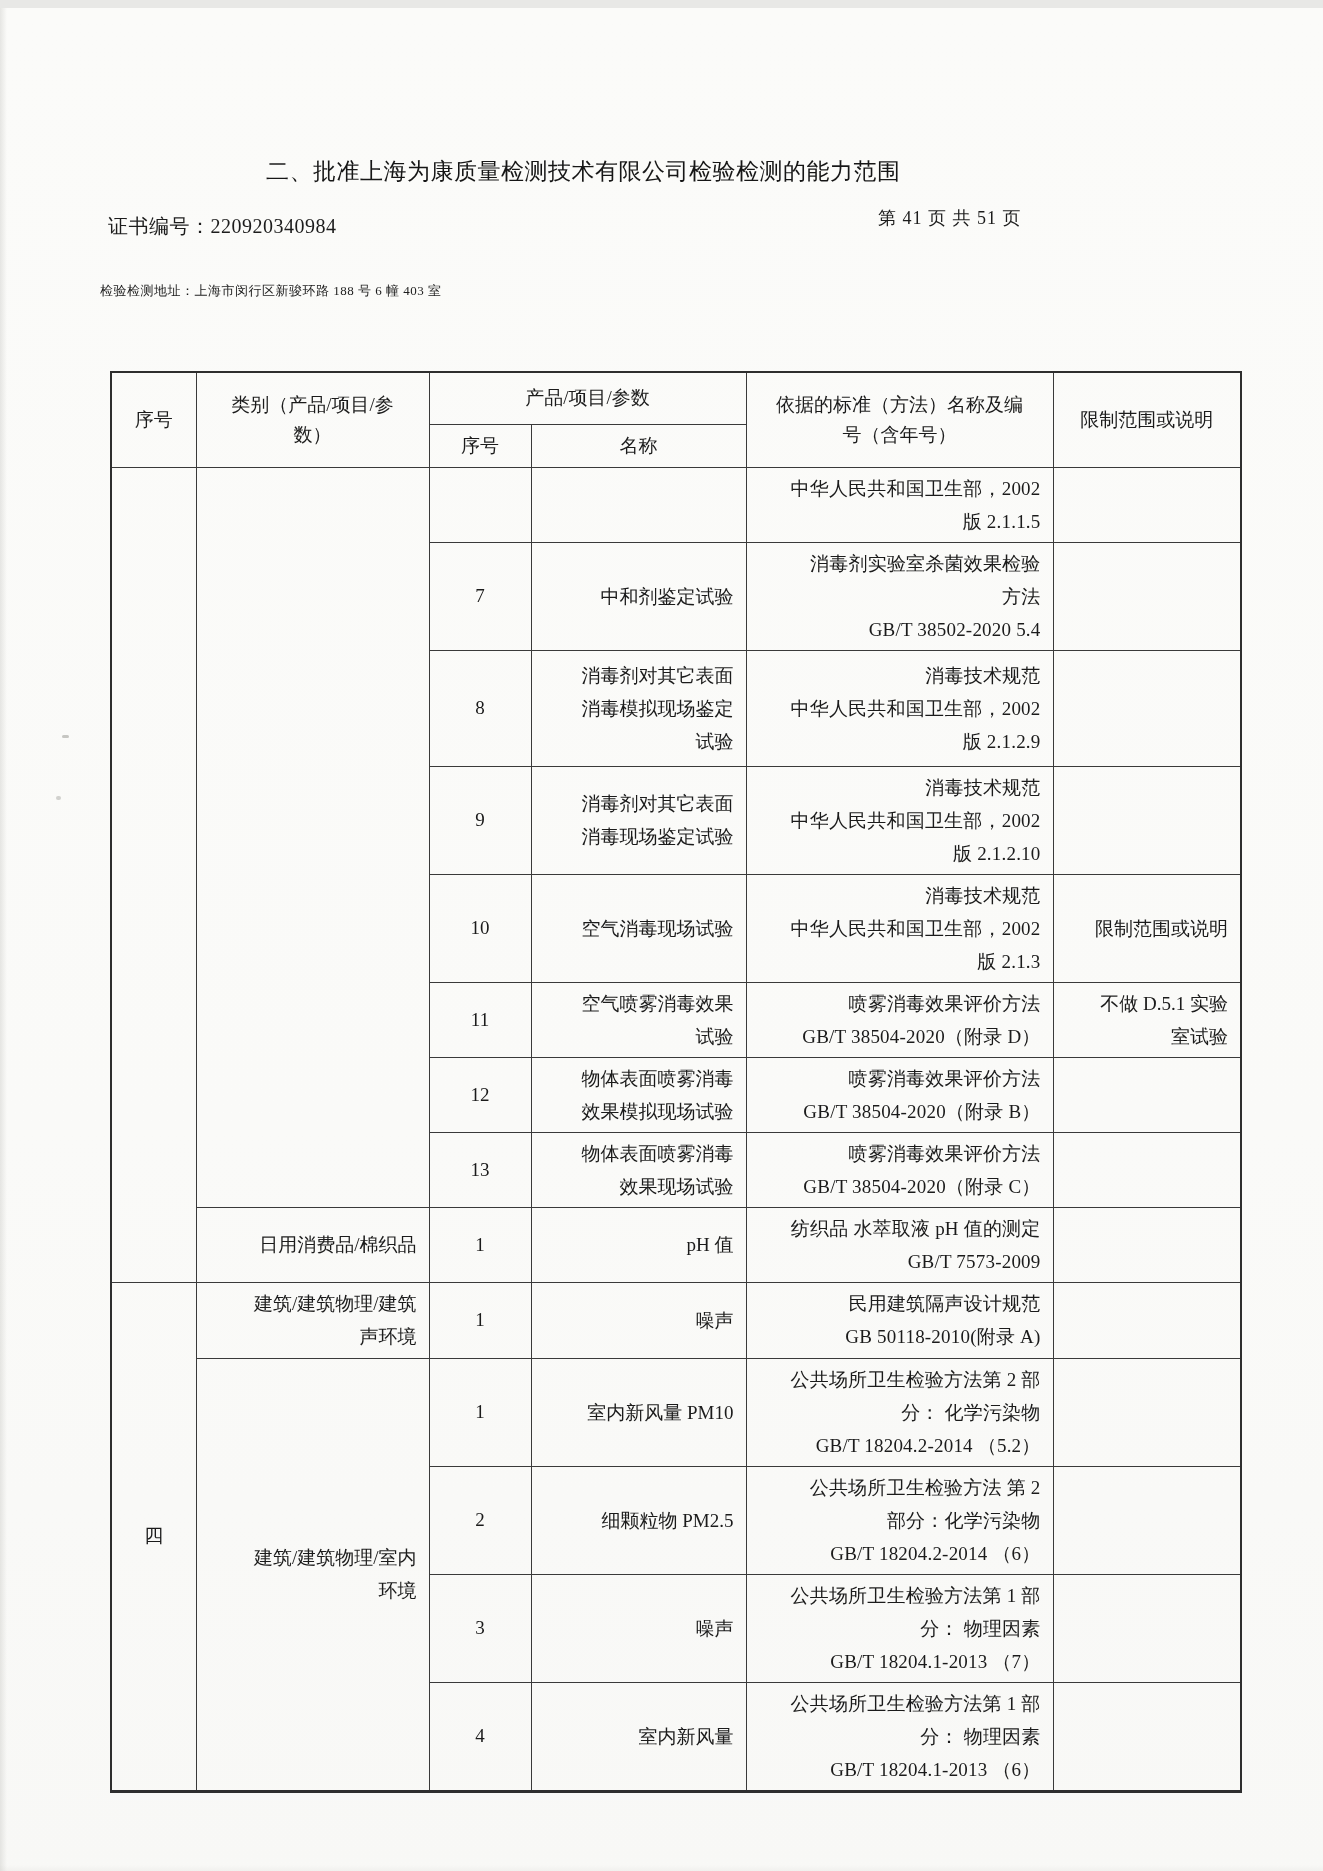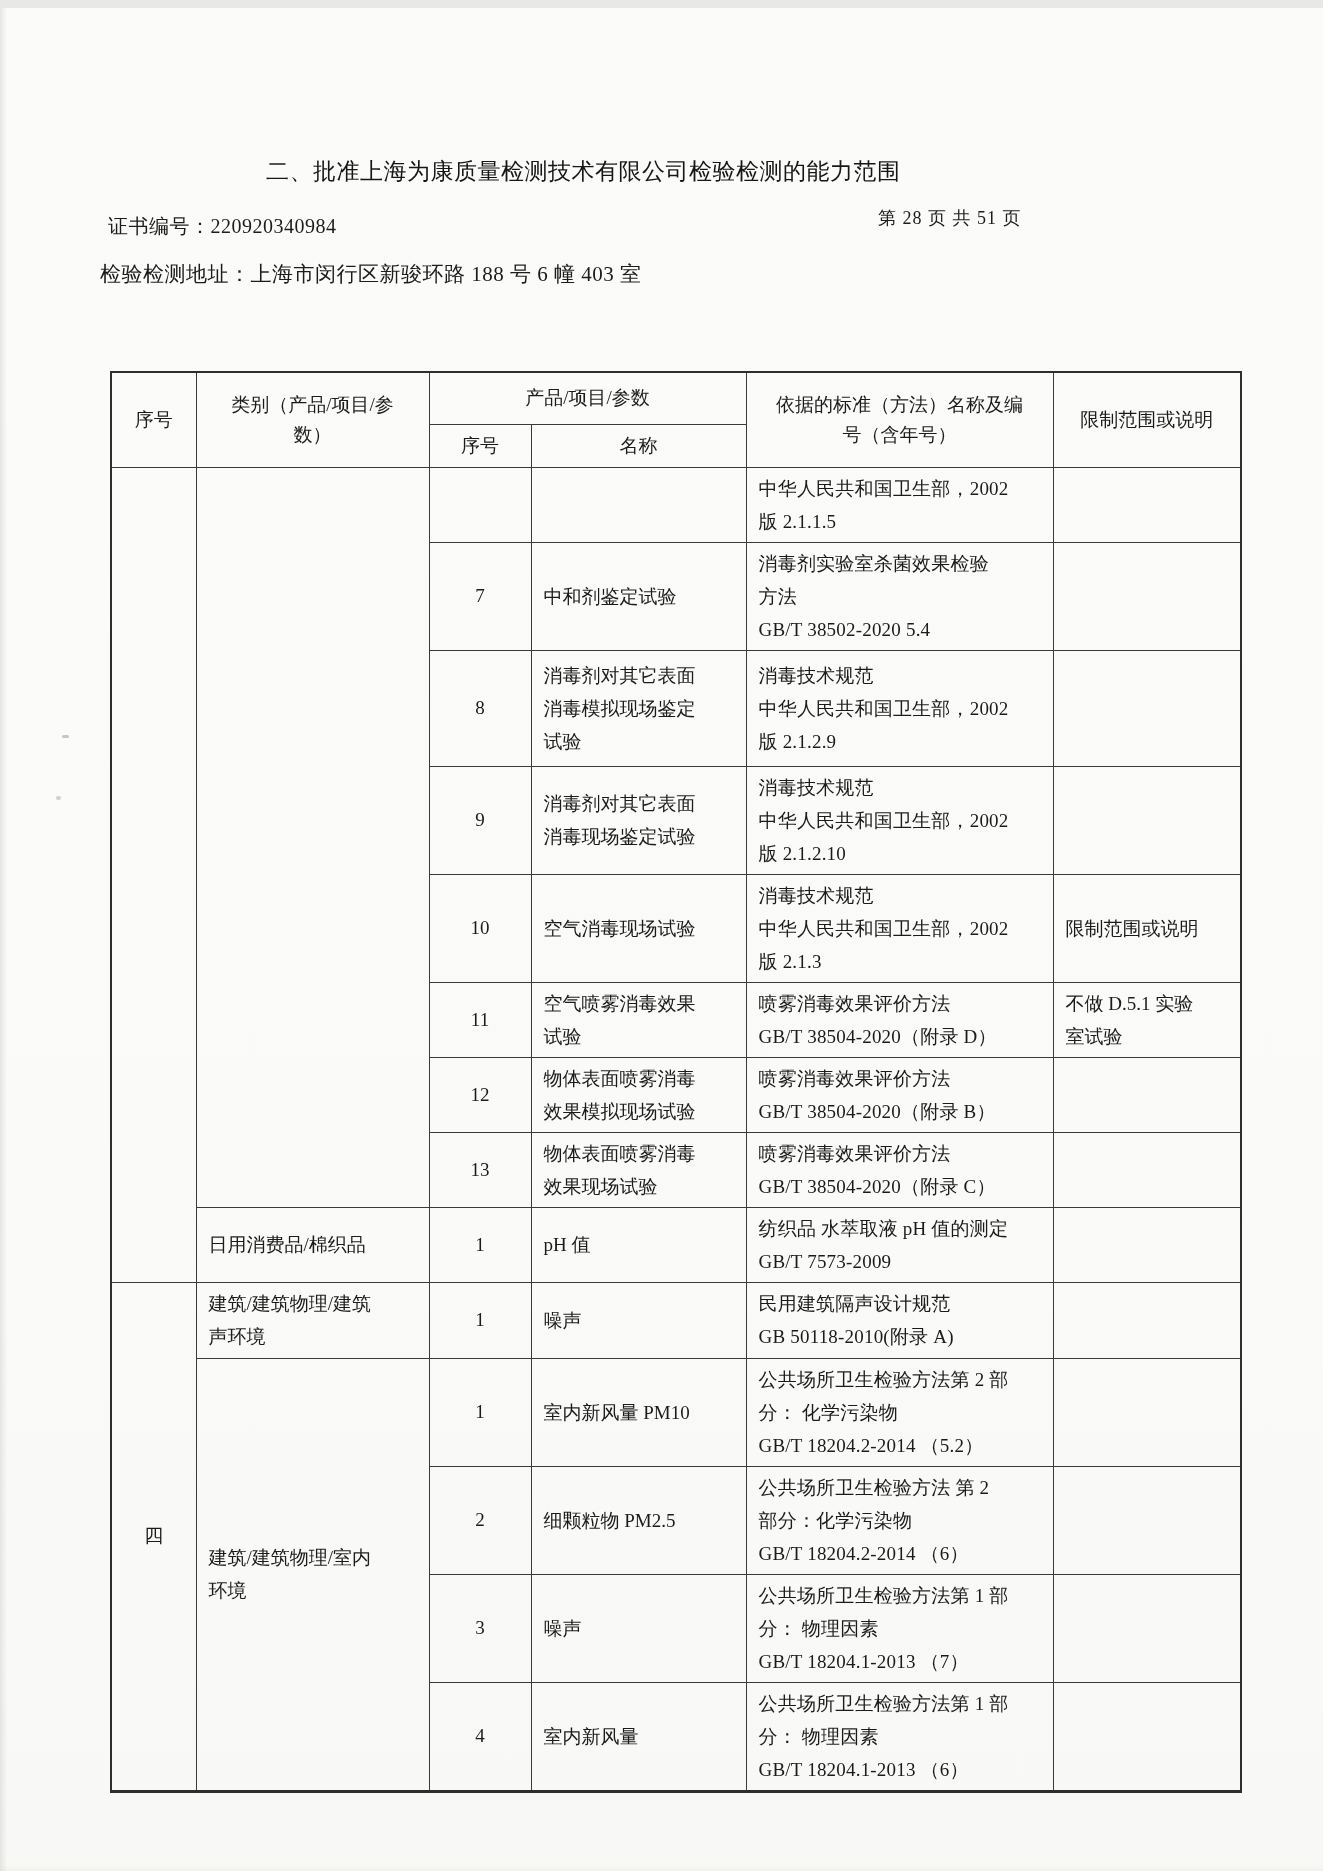--- a/index.html
+++ b/index.html
@@ -32,57 +32,57 @@
   }
   .cert-no {
     position:absolute; left:108px; top:205px;
     font-size:20px; letter-spacing:0.5px; white-space:nowrap;
   }
   .page-indicator {
     position:absolute; left:878px; top:198px;
     font-size:18px; letter-spacing:1px; white-space:nowrap;
   }
   .address {
-    position:absolute; left:100px; top:252px;
-    font-size:21px; letter-spacing:0.5px; white-space:nowrap;
+    position:absolute; left:100px; top:274px;
+    font-size:13px; letter-spacing:0.5px; white-space:nowrap;
   }
 
   table.doc-table {
     position:absolute; left:110px; top:363px;
     width:1130px;
     border-collapse:collapse;
     table-layout:fixed;
     font-size:19px;
     color:#1b1b1b;
   }
   table.doc-table td, table.doc-table th {
     border:1px solid #3a3a3a;
     padding:4px 12px;
     vertical-align:middle;
     font-weight:normal;
     overflow:hidden;
   }
   table.doc-table { border:2px solid #2e2e2e; border-bottom-width:3px; }
   .hc { text-align:center; line-height:30px; }
   .c-section, .c-no { text-align:center; line-height:32px; }
-  .c-category, .c-name, .c-standard, .c-limit { text-align:left; line-height:33px; }
+  .c-category, .c-name, .c-standard, .c-limit { text-align:right; line-height:33px; }
   .c-standard { letter-spacing:0.2px; }
 </style>
 </head>
 <body>
 
 <div class="page">
   <div class="scan-edge-left"></div>
   <div class="scan-edge-bottom"></div>
   <div class="scan-dot-1"></div>
   <div class="scan-dot-2"></div>
 
   <div class="doc-title">二、批准上海为康质量检测技术有限公司检验检测的能力范围</div>
   <div class="cert-no">证书编号：220920340984</div>
-  <div class="page-indicator">第 28 页 共 51 页</div>
+  <div class="page-indicator">第 41 页 共 51 页</div>
   <div class="address">检验检测地址：上海市闵行区新骏环路 188 号 6 幢 403 室</div>
 
   <table class="doc-table">
     <colgroup>
       <col style="width:85px">
       <col style="width:233px">
       <col style="width:102px">
       <col style="width:215px">
       <col style="width:307px">
       <col style="width:188px">

